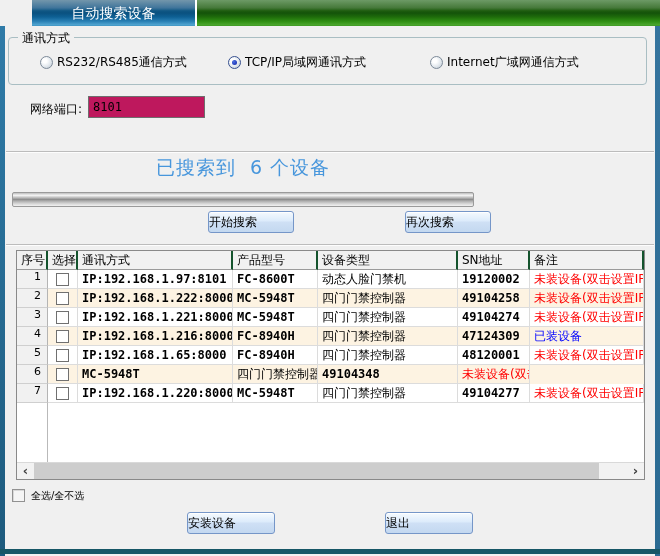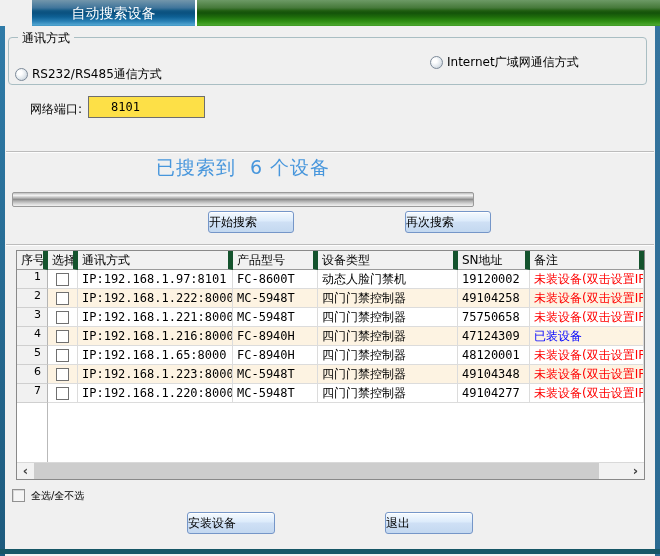--- a/index.html
+++ b/index.html
@@ -26,21 +26,21 @@
   .radio-item { position:absolute; top:55px; height:15px; display:flex; align-items:center; gap:4px; cursor:default; }
   .radio-circle { width:13px; height:13px; border-radius:50%;
     background:radial-gradient(circle at 35% 35%, #ffffff 20%, #e3e9ee 55%, #b9c4cf 100%);
     border:1px solid #7d8a99; display:flex; align-items:center; justify-content:center; }
   .radio-item.selected .radio-circle { border-color:#37508f; }
   .radio-dot { width:5px; height:5px; border-radius:50%; background:radial-gradient(circle at 35% 35%, #4a6fe0, #0c1fa8); display:none; }
   .radio-item.selected .radio-dot { display:block; }
   
   .port-label { position:absolute; left:30px; top:101px; }
   .port-input { position:absolute; left:88px; top:96px; width:117px; height:22px;
-    border:1px solid #6e6e6e; background:#fde047; font:12px "DejaVu Sans Mono",monospace; padding-left:22px; }
+    border:1px solid #6e6e6e; background:#be185d; font:12px "DejaVu Sans Mono",monospace; padding-left:4px; }
   
   .divider { position:absolute; left:6px; width:648px; height:2px;
     border-top:1px solid #bcbcbc; border-bottom:1px solid #fdfdfd; }
   .divider1 { top:151px; } .divider2 { top:244px; }
   
   .status-text { position:absolute; left:12px; top:155px; width:462px; text-align:center;
     font-size:19px; color:#4796dc; white-space:pre; letter-spacing:1px; }
   .progress { position:absolute; left:12px; top:192px; width:462px; height:15px;
     border:1px solid #9a9a9a; border-radius:2px;
     background:linear-gradient(180deg,#bdbdbd 0%,#f5f5f5 18%,#8e8e8e 50%,#aeaeae 62%,#d6d6d6 82%,#f2f2f2 100%); }
@@ -51,29 +51,29 @@
     box-shadow:inset 0 1px 0 #ffffff; }
   .btn-start { left:208px; top:211px; width:86px; }
   .btn-again { left:384px; top:211px; width:86px;margin-left:21px; }
   .btn-install { left:187px; top:512px; width:88px; }
   .btn-exit { left:385px; top:512px; width:88px; }
   
   .dev-table { position:absolute; left:16px; top:250px; width:629px; height:230px;
     background:#fff; border:1px solid #898989; overflow:hidden; }
   .tgrid { display:grid; grid-template-columns:31px 30px 155px 85px 140px 72px minmax(0,1fr); }
   .thead { height:19px; background:#f1f1f1; }
-  .thead .cell { border-right:5px solid #14532d; border-bottom:1px solid #9a9a9a;
+  .thead .cell { border-right:2px solid #14532d; border-bottom:1px solid #9a9a9a;
     padding-left:4px; line-height:18px; font-size:12px; overflow:hidden; white-space:nowrap; }
   .trow { height:19px; background:#ffffff; }
   .trow.alt { background:#fdf3e2; }
   .trow .cell { border-right:1px solid #dcdcdc; border-bottom:1px solid #dcdcdc;
     line-height:18px; overflow:hidden; white-space:nowrap; padding-left:4px; font-size:12px; }
   .trow .c-idx { background:#f1f1f1; border-right:1px solid #b4b4b4; border-bottom:1px solid #cfcfcf;
     text-align:right; padding-right:6px; padding-left:0; font:11px "DejaVu Sans","Liberation Sans",sans-serif; }
-  .mono { font-family:"DejaVu Sans Mono",monospace; font-size:11px; }
+  .mono { font-family:"DejaVu Sans Mono",monospace; font-size:11px;font-weight:bold; }
   .c-check { display:flex; align-items:center; justify-content:center; padding-left:0 !important; }
   .checkbox { width:13px; height:13px; background:#fff; border:1px solid #707070; }
   .filler { position:absolute; left:0; right:0; top:152px; bottom:17px; background:#fff; }
   .filler .vline { position:absolute; left:30px; top:0; bottom:0; width:1px; background:#b9b9b9; }
   
   .hscroll { position:absolute; left:0; right:0; bottom:0; height:17px; background:#f2f2f2;
     border-top:1px solid #d9d9d9; display:flex; align-items:center; }
   .hs-btn { width:17px; height:16px; text-align:center; line-height:15px; font-size:13px;
     color:#3f3f3f; font-weight:bold; flex:0 0 auto; cursor:default; }
   .hs-thumb { height:16px; width:565px; background:#cdcdcd; flex:0 0 auto; }
@@ -93,23 +93,29 @@
       <span>自动搜索设备</span>
     </div>
   </div>
   <div class="b-left"></div>
   <div class="b-right"></div>
   <div class="b-bottom"></div>
 
   <div class="groupbox"></div>
   <div class="groupbox-label">通讯方式</div>
 
-  <div class="radio-item" style="left:15px;margin-top:12px;">
+  <div class="radio-item" style="left:40px;">
     <span class="radio-circle"></span>
     <span>RS232/RS485通信方式</span>
+  </div>
+  <div class="radio-item selected" style="left:228px;">
+    <span class="radio-circle">
+        <span class="radio-dot"></span>
+      </span>
+    <span>TCP/IP局域网通讯方式</span>
   </div>
   <div class="radio-item" style="left:430px;text-align:center;">
     <span class="radio-circle"></span>
     <span>Internet广域网通信方式</span>
   </div>
 
   <div class="port-label">网络端口:</div>
   <input class="port-input" value="8101" style="">
 
   <div class="divider divider1"></div>
@@ -156,21 +162,21 @@
           <div class="cell " style="color: rgb(255, 0, 0);">未装设备(双击设置IP</div>
         </div>
         <div class="tgrid trow">
           <div class="cell c-idx">3</div>
           <div class="cell c-check">
             <div class="checkbox"></div>
           </div>
           <div class="cell mono">IP:192.168.1.221:8000</div>
           <div class="cell mono">MC-5948T</div>
           <div class="cell ">四门门禁控制器</div>
-          <div class="cell mono">75750658</div>
+          <div class="cell mono">49104274</div>
           <div class="cell " style="color: rgb(255, 0, 0);">未装设备(双击设置IP</div>
         </div>
         <div class="tgrid trow alt">
           <div class="cell c-idx">4</div>
           <div class="cell c-check">
             <div class="checkbox"></div>
           </div>
           <div class="cell mono">IP:192.168.1.216:8000</div>
           <div class="cell mono">FC-8940H</div>
           <div class="cell ">四门门禁控制器</div>
@@ -186,21 +192,20 @@
           <div class="cell mono">FC-8940H</div>
           <div class="cell ">四门门禁控制器</div>
           <div class="cell mono">48120001</div>
           <div class="cell " style="color: rgb(255, 0, 0);">未装设备(双击设置IP</div>
         </div>
         <div class="tgrid trow alt">
           <div class="cell c-idx">6</div>
           <div class="cell c-check">
             <div class="checkbox"></div>
           </div>
-          <div class="cell mono">IP:192.168.1.223:8000</div>
           <div class="cell mono">MC-5948T</div>
           <div class="cell ">四门门禁控制器</div>
           <div class="cell mono">49104348</div>
           <div class="cell " style="color: rgb(255, 0, 0);">未装设备(双击设置IP</div>
         </div>
         <div class="tgrid trow">
           <div class="cell c-idx">7</div>
           <div class="cell c-check">
             <div class="checkbox"></div>
           </div>

